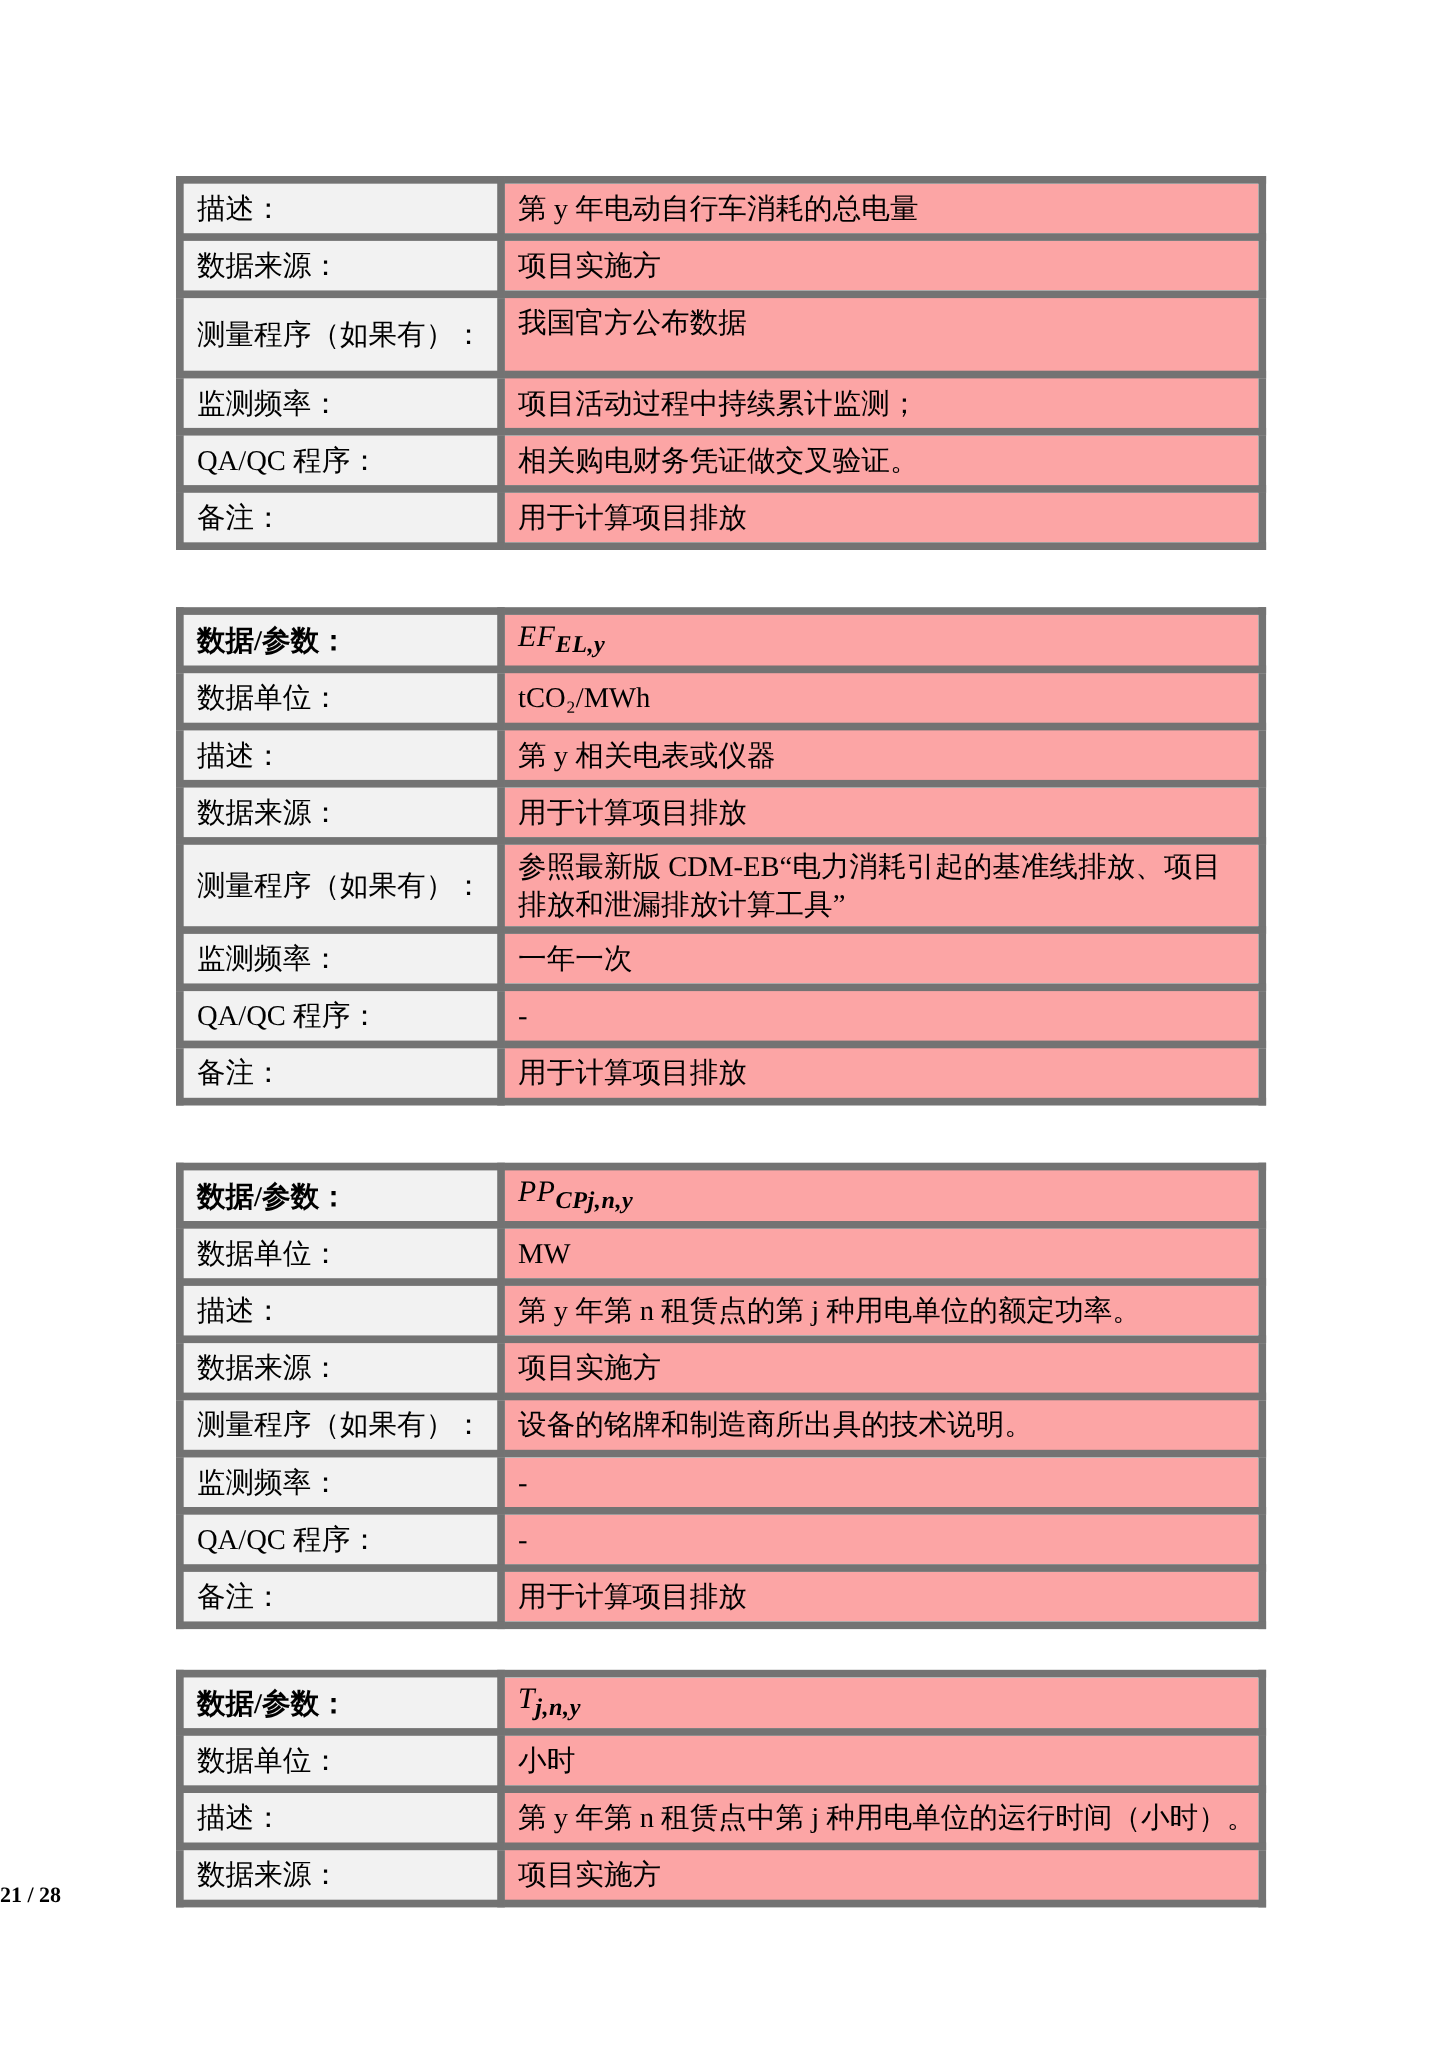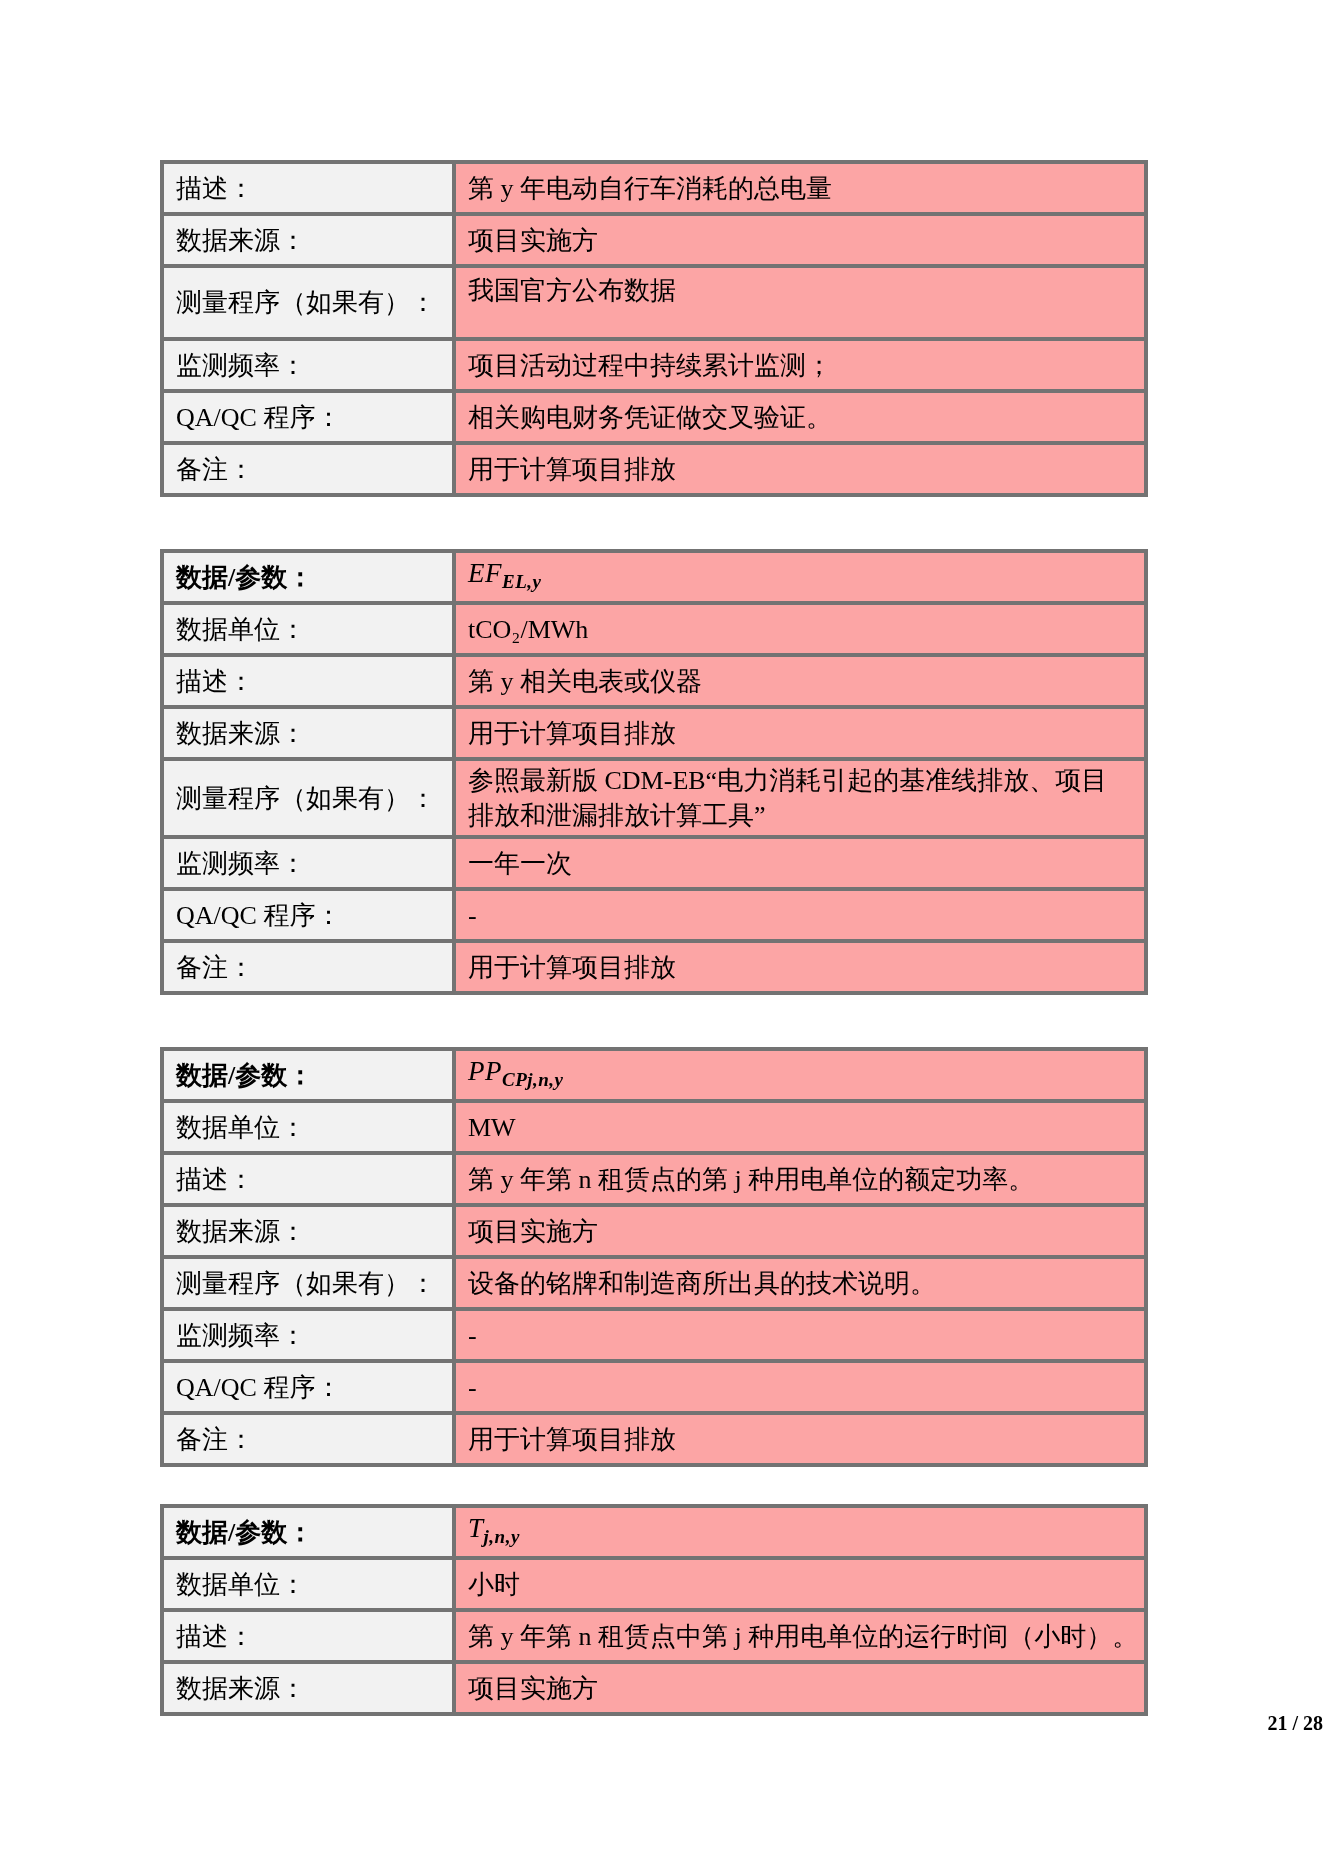--- a/index.html
+++ b/index.html
@@ -21,21 +21,21 @@
   }
   table.ptable {
     border-collapse: collapse;
     width: 984px;
     table-layout: fixed;
     border: 3px solid #000000;
   }
   .mb52 { margin-bottom: 52px; }
   .mb37 { margin-bottom: 37px; }
   td {
-    border: 4px solid #737373;
+    border: 7px solid #737373;
     font-size: 26px;
     line-height: 35px;
     padding: 2px 12px 2px 12px;
     vertical-align: middle;
     overflow: hidden;
   }
   tr { height: 52px; }
   tr.h73 { height: 73px; }
   tr.h71 { height: 71px; }
   td.lab { background: #f2f2f2; }
@@ -45,30 +45,30 @@
   .nowrap { white-space: nowrap; }
   .pmain {
     font-weight: normal;
     font-style: italic;
     font-size: 27px;
     letter-spacing: 0.5px;
   }
   .psub {
     font-weight: bold;
     font-style: italic;
-    font-size: 19px;
+    font-size: 22px;
     vertical-align: -6px;
     letter-spacing: 0.5px;
   }
   .footer {
     position: absolute;
     left: 0;
     top: 1712px;
     width: 1323px;
-    text-align: right;
+    text-align: left;
     font-weight: bold;
     font-size: 20px;
   }
 </style>
 </head>
 <body>
 
 <div class="page">
   <div class="tables-area">
 

